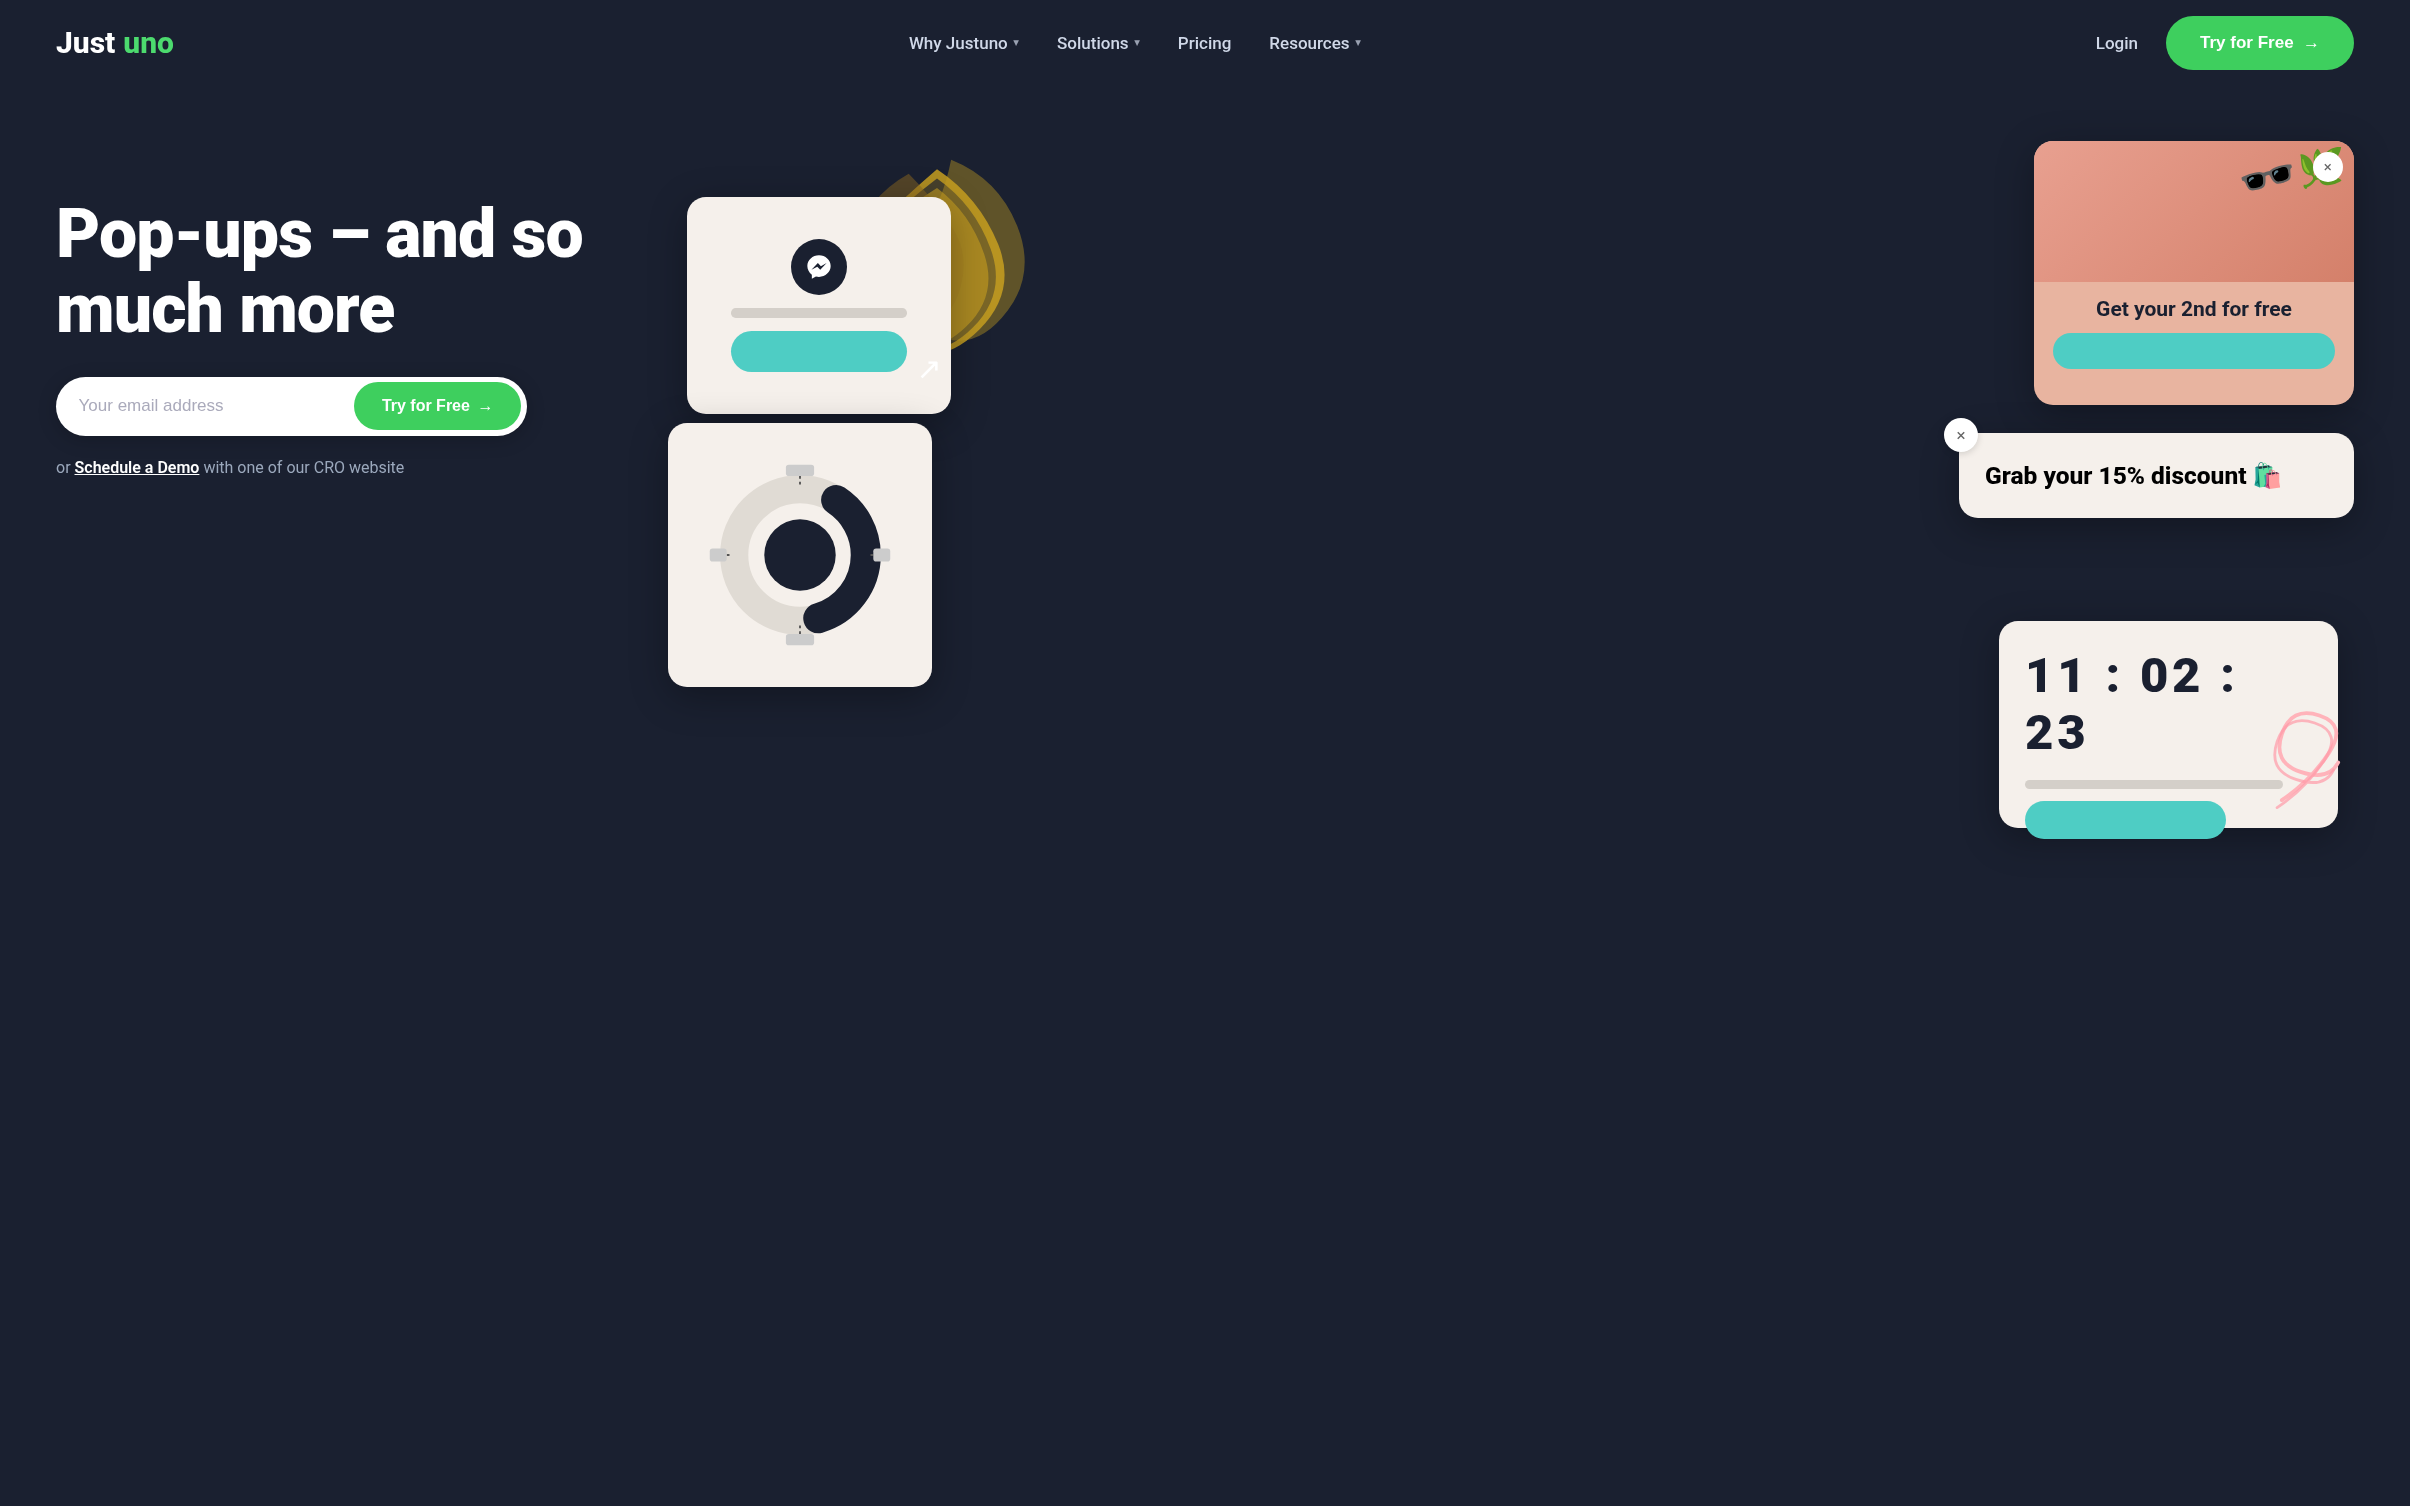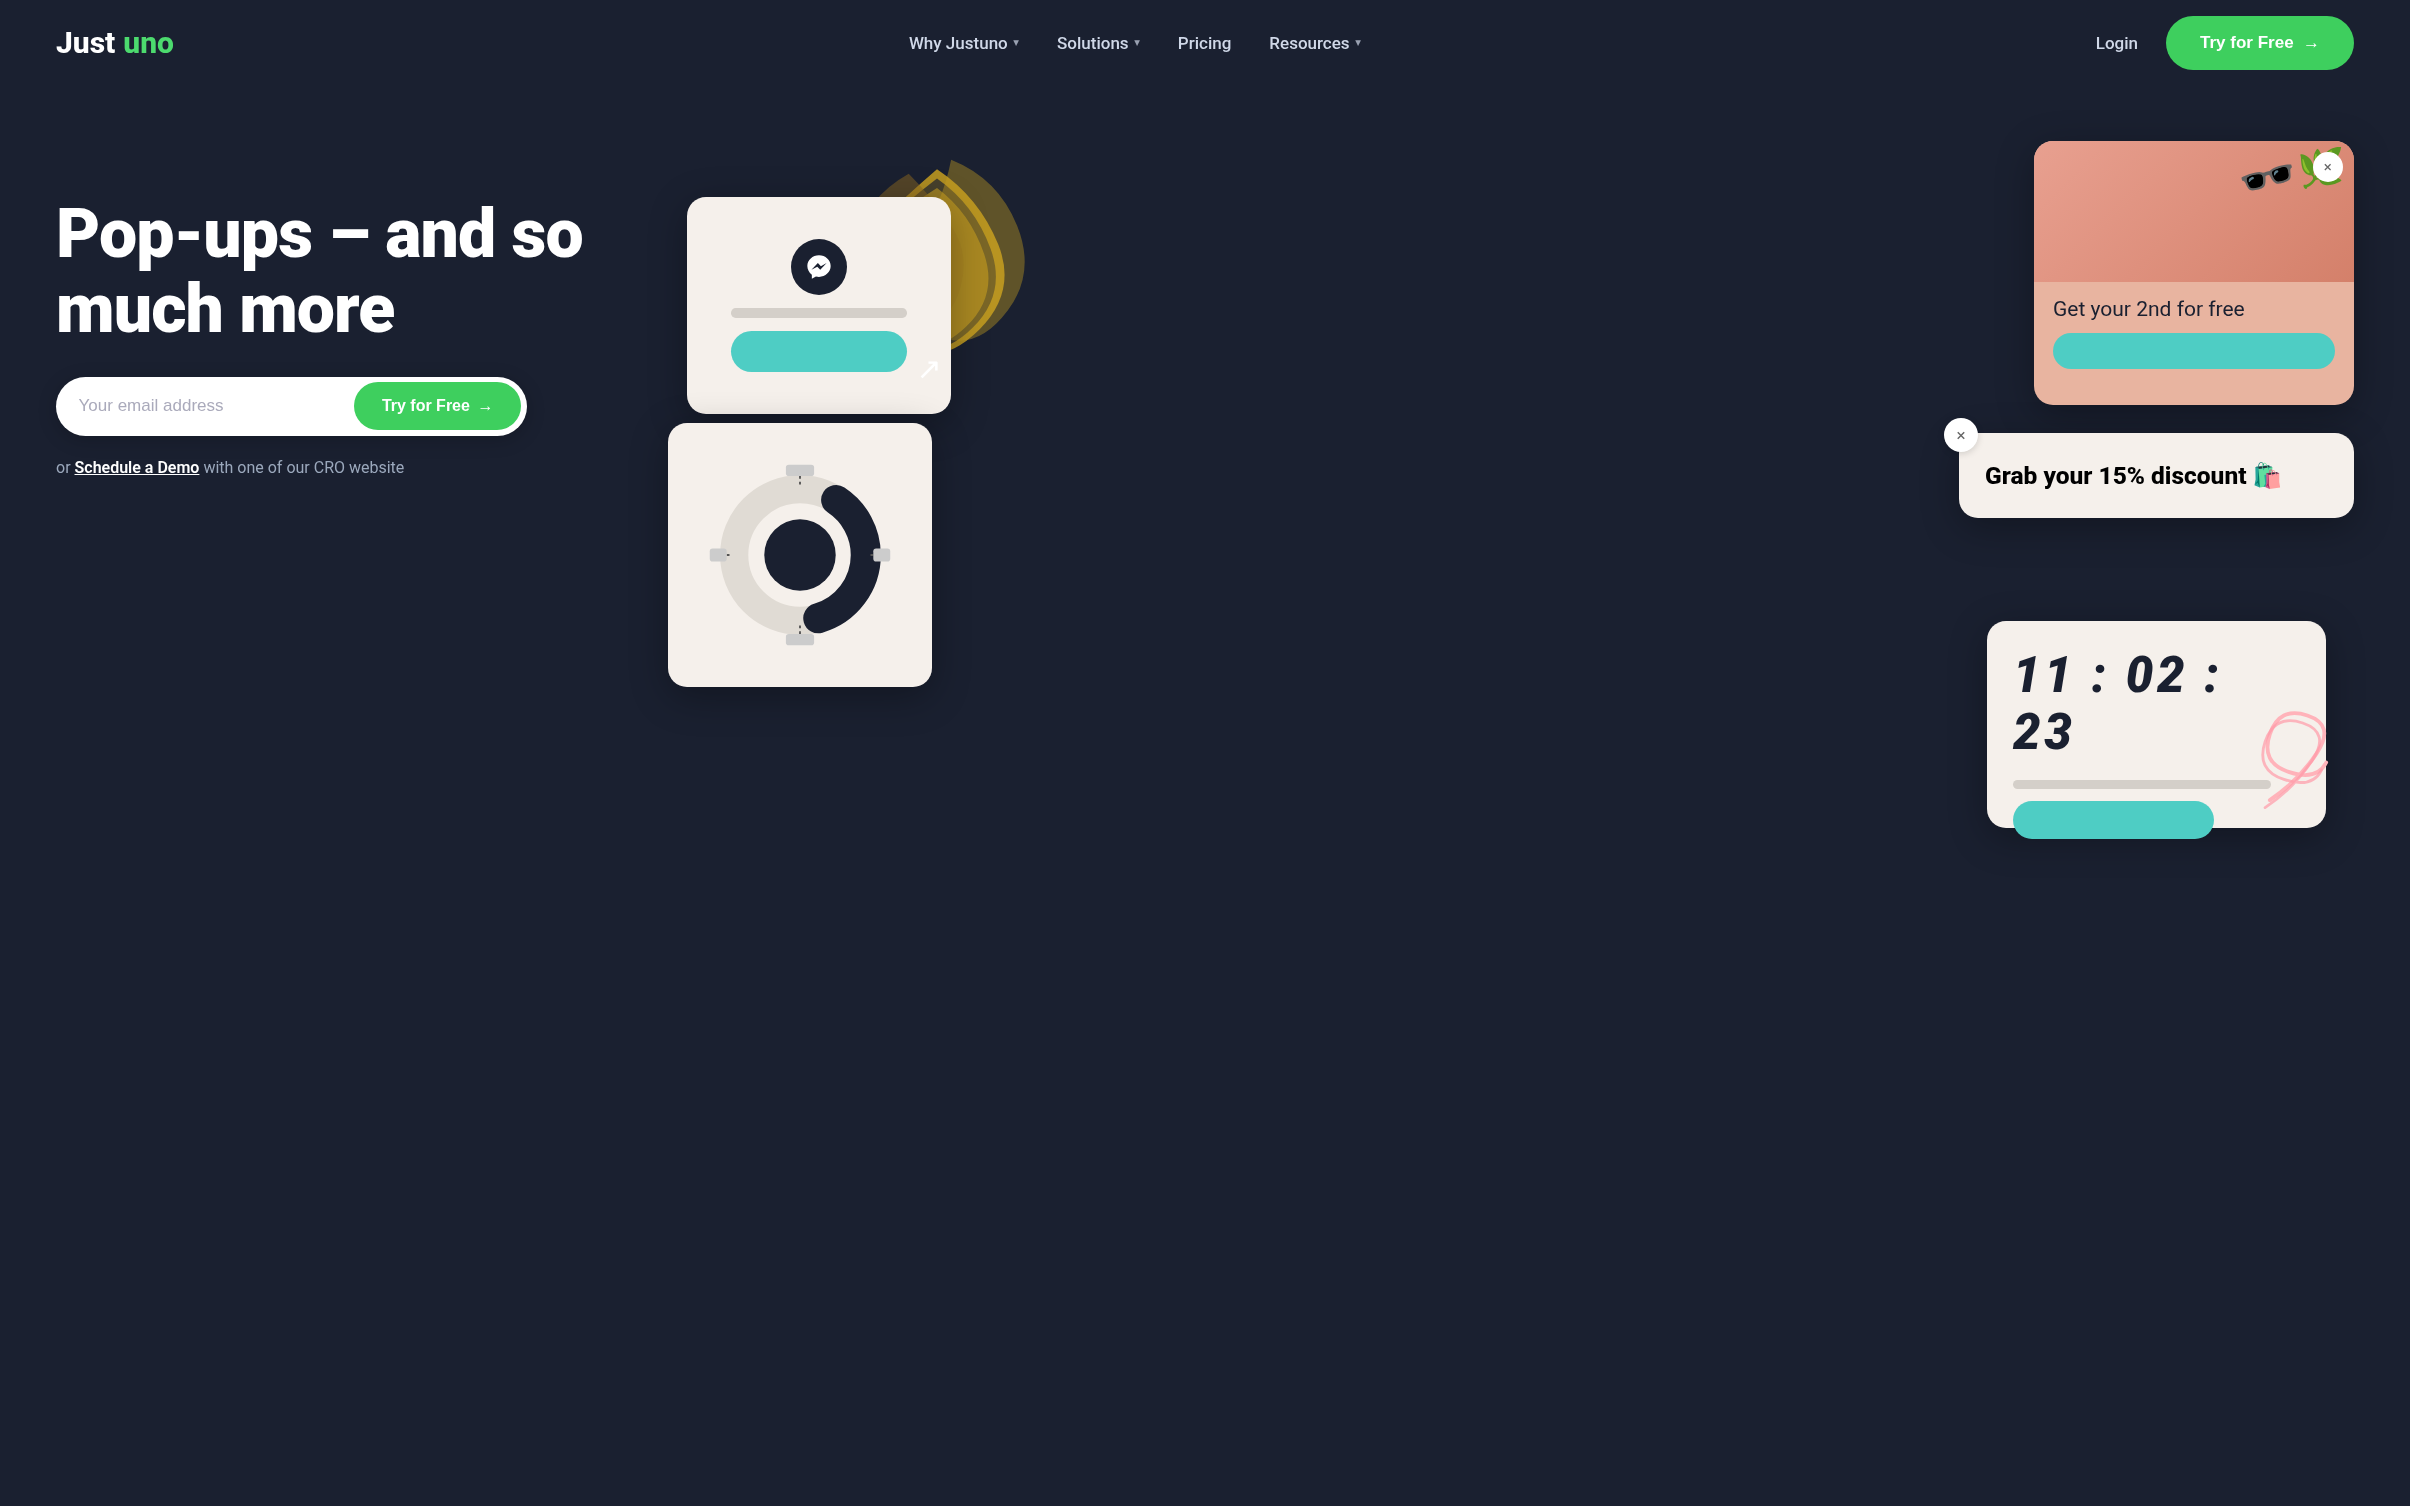--- a/index.html
+++ b/index.html
@@ -291,24 +291,25 @@
       right: 9.4px;
       font-size: 38px;
     }
 
     .product-body {
       padding: 15px 19px 11.3px;
     }
 
     .product-title {
       font-size: 21px;
-      font-weight: 400;
+      font-weight: 700;
       color: #1a2030;
       line-height: 1.2;
       margin-bottom: 11.3px;
+      text-align: center;
     }
 
     .product-teal-btn {
       width: 100%;
       height: 36px;
       background: #4ecdc4;
       border-radius: 18px;
     }
 
     
@@ -360,26 +361,25 @@
 
     .donut-wrapper {
       position: relative;
       width: 188px;
       height: 188px;
     }
 
     
     .card-timer {
       bottom: 19px;
-      right: 28px;
+      right: 16px;
       width: 339px;
       height: 207px;
       padding: 26px 26px 19px;
       background: #f5f0eb;
-      font-style: italic;
     }
 
     .timer-display {
       font-size: 49px;
       font-weight: 900;
       color: #1a2030;
       margin-bottom: 19px;
       letter-spacing: 3.8px;
     }
 

